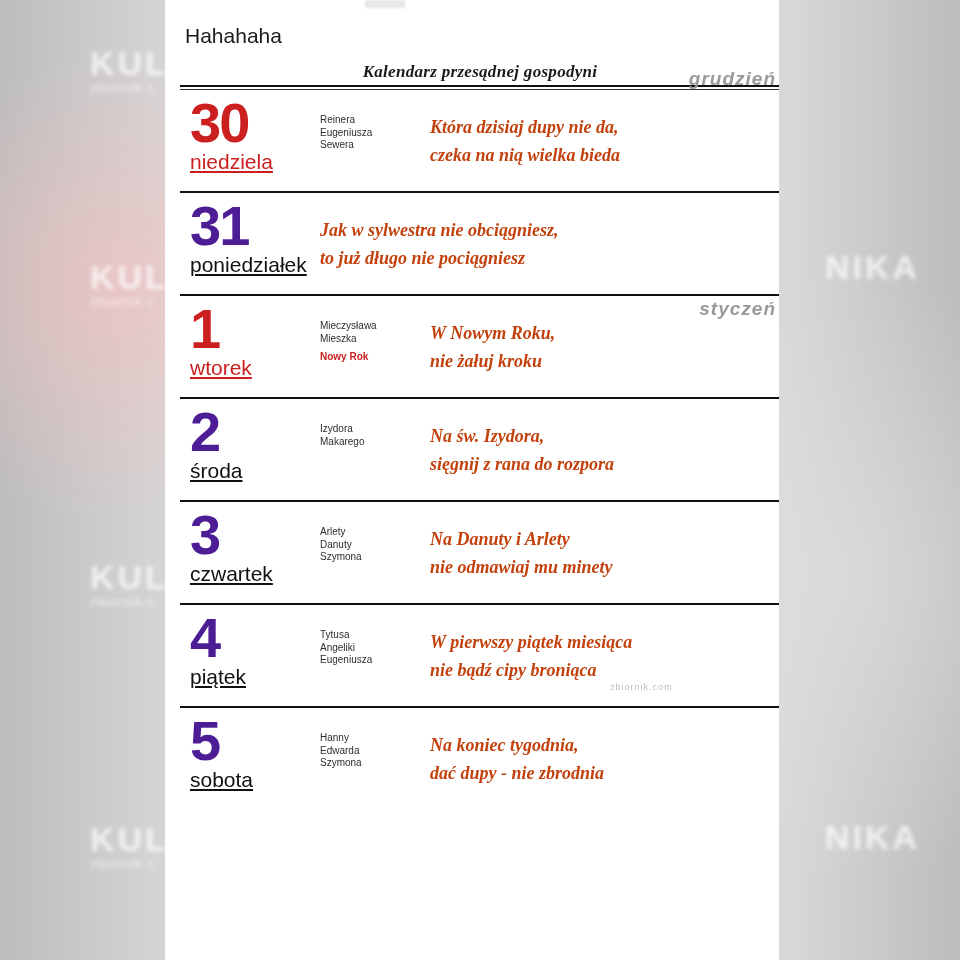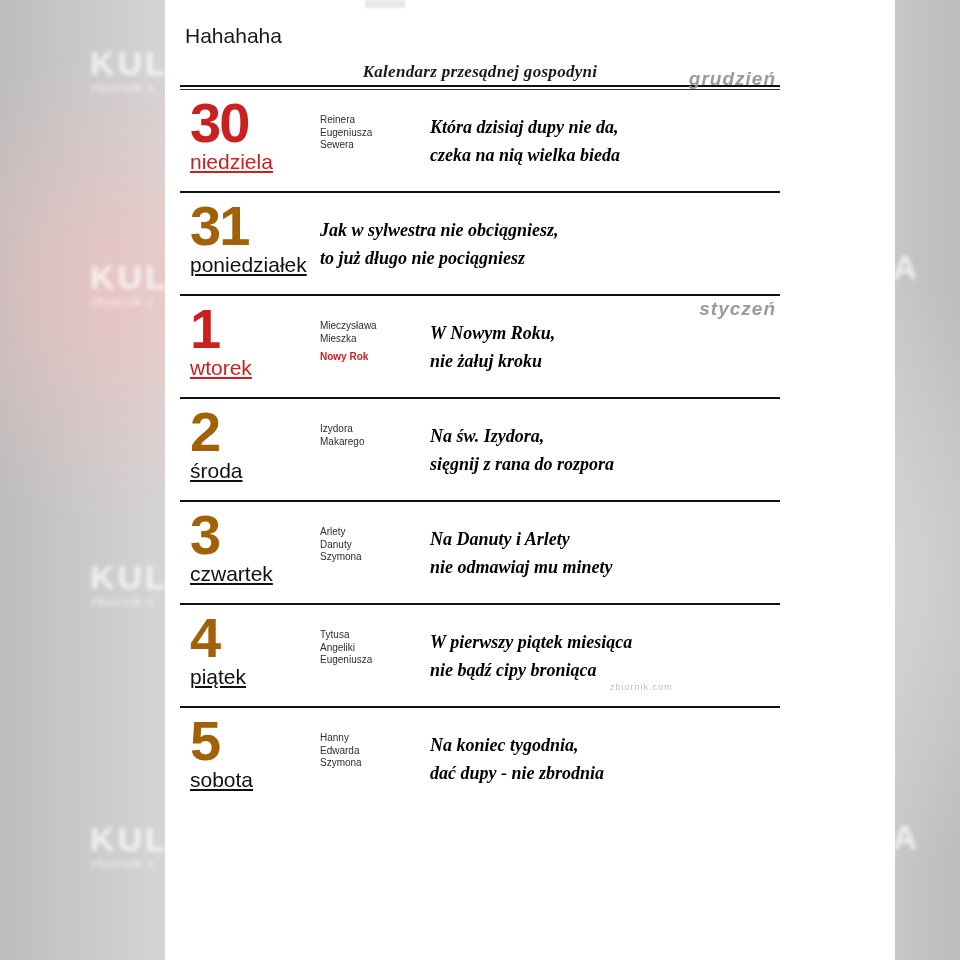--- a/index.html
+++ b/index.html
@@ -42,21 +42,21 @@
   .wm-l3 { left: 90px; top: 560px; }
   .wm-l4 { left: 90px; top: 822px; }
   .wm-r1 { right: 40px; top: 250px; }
   .wm-r2 { right: 40px; top: 820px; }
 
   
   .sheet {
     position: absolute;
     left: 165px;
     top: 0;
-    width: 730px;
+    width: 614px;
     height: 960px;
     background: #ffffff;
     box-shadow: 0 0 0 rgba(0,0,0,0);
     overflow: hidden;
   }
 
   .caption {
     position: absolute;
     left: 20px;
     top: 24px;
@@ -114,21 +114,21 @@
     width: 140px;
     flex: 0 0 140px;
     padding-left: 10px;
     box-sizing: border-box;
   }
   .daynum {
     font-family: "Liberation Sans", sans-serif;
     font-weight: bold;
     font-size: 56px;
     line-height: 0.95;
-    color: #a16207;
+    color: #4c1d95;
     letter-spacing: -2px;
   }
   .dayname {
     font-family: "Liberation Sans", sans-serif;
     font-size: 21px;
     color: #111;
     margin-top: 2px;
     line-height: 1;
     text-decoration: underline;
   }
@@ -151,21 +151,21 @@
 
   .col-text {
     flex: 1 1 auto;
     padding-top: 18px;
     padding-right: 8px;
     font-family: "Liberation Serif", serif;
     font-weight: bold;
     font-style: italic;
     font-size: 18px;
     line-height: 1.55;
-    color: #000000;
+    color: #c2410c;
   }
   .col-text .l { display: block; }
 
   .month {
     position: absolute;
     right: 4px;
     top: 2px;
     font-family: "Liberation Sans", sans-serif;
     font-weight: bold;
     font-style: italic;

